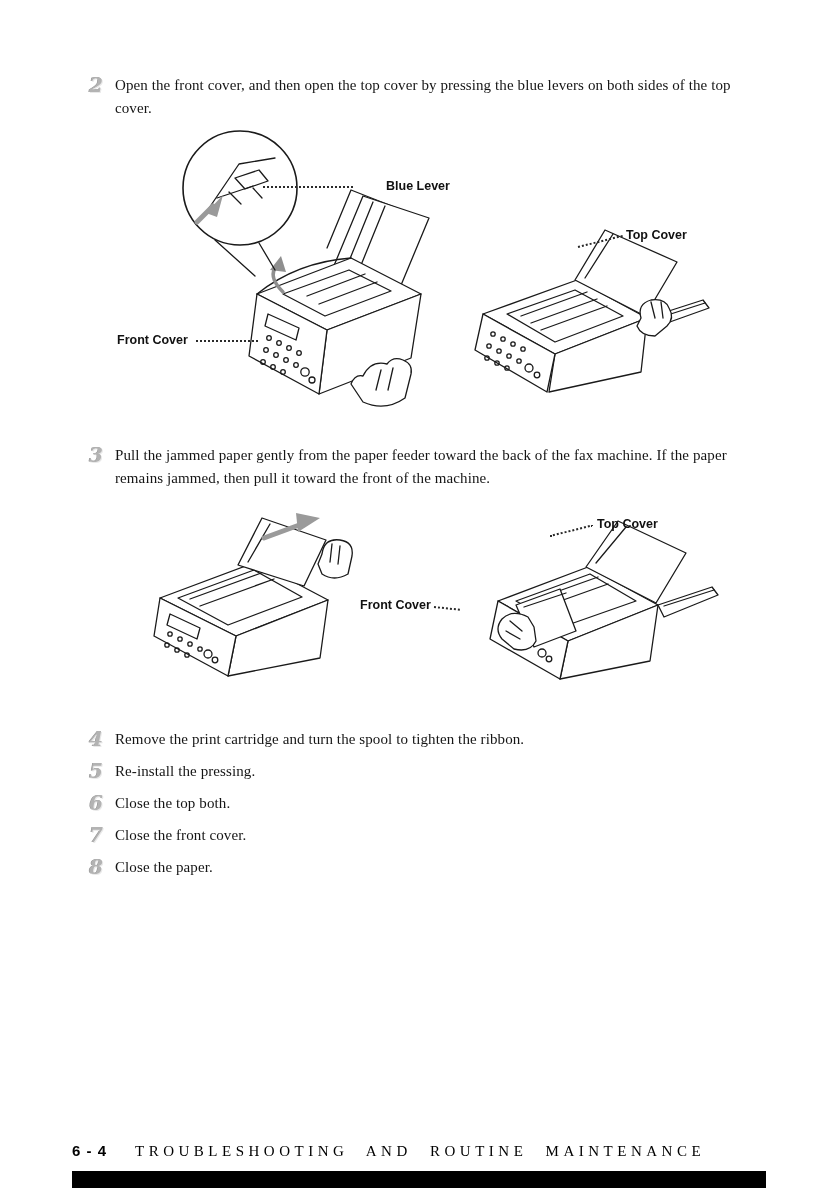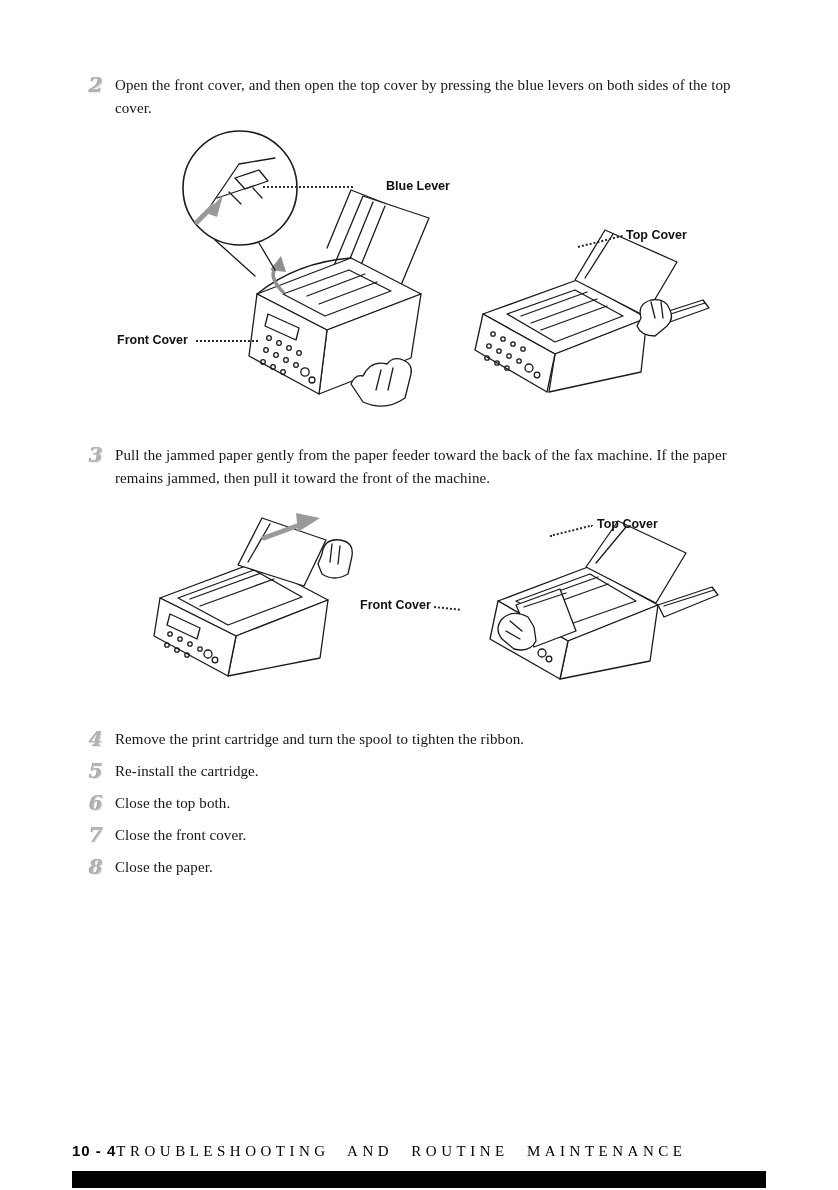--- a/index.html
+++ b/index.html
@@ -21,21 +21,21 @@
     font-weight:700; font-size:12.5px; color:#111; white-space:nowrap;
   }
   .leader { position:absolute; border-top:2px dotted #2a2a2a; transform-origin:left center; }
   .figure-svg { position:absolute; }
   .footer-row { position:absolute; left:72px; top:1142px; width:694px; display:flex; align-items:baseline; }
   .footer-page {
     font-family:"Liberation Sans", sans-serif; font-weight:700; font-size:15px;
     letter-spacing:1px; color:#000;
   }
   .footer-title {
-    font-family:"Liberation Serif", serif; font-size:15px;
+    margin-left:28px; font-family:"Liberation Serif", serif; font-size:15px;
     letter-spacing:4.5px; word-spacing:10px; color:#000;
   }
   .footer-bar { position:absolute; left:72px; top:1171px; width:694px; height:17px; background:#000; }
 </style>
 </head>
 <body>
 
 <div class="page">
 
   <div class="step" style="top:74px;">
@@ -233,34 +233,34 @@
 
   <span class="fig-label" style="left:360px; top:598px;">Front Cover</span>
   <div class="leader" style="left:434px; top:606px; width:26px; transform:rotate(6deg);"></div>
 
   <div class="step" style="top:728px;">
     <span class="step-num">4</span>
     <p class="step-text">Remove the print cartridge and turn the spool to tighten the ribbon.</p>
   </div>
   <div class="step" style="top:760px;">
     <span class="step-num">5</span>
-    <p class="step-text">Re-install the cartridge.</p>
+    <p class="step-text">Re-install the pressing.</p>
   </div>
   <div class="step" style="top:792px;">
     <span class="step-num">6</span>
     <p class="step-text">Close the top both.</p>
   </div>
   <div class="step" style="top:824px;">
     <span class="step-num">7</span>
     <p class="step-text">Close the front cover.</p>
   </div>
   <div class="step" style="top:856px;">
     <span class="step-num">8</span>
     <p class="step-text">Close the paper.</p>
   </div>
 
   <div class="footer-row">
-    <span class="footer-page">10 - 4</span>
+    <span class="footer-page">6 - 4</span>
     <span class="footer-title">TROUBLESHOOTING AND ROUTINE MAINTENANCE</span>
   </div>
   <div class="footer-bar"></div>
 
 </div>
 
 </body></html>

